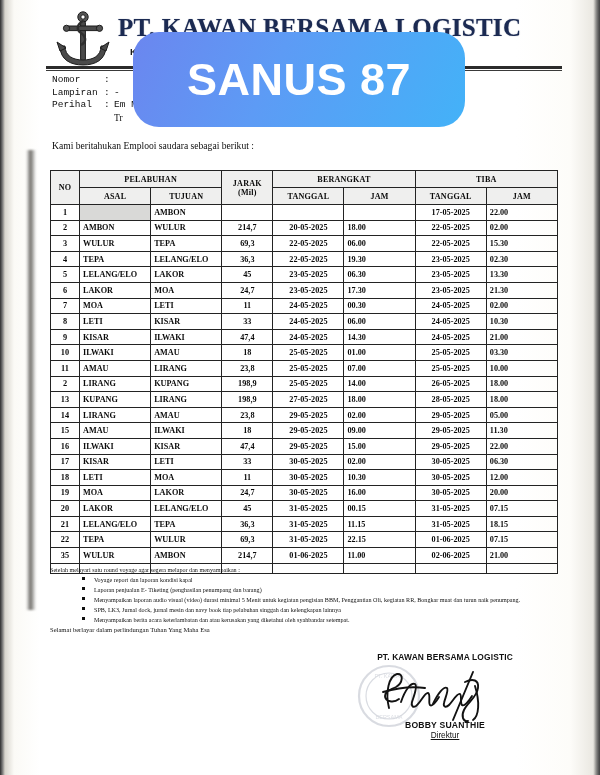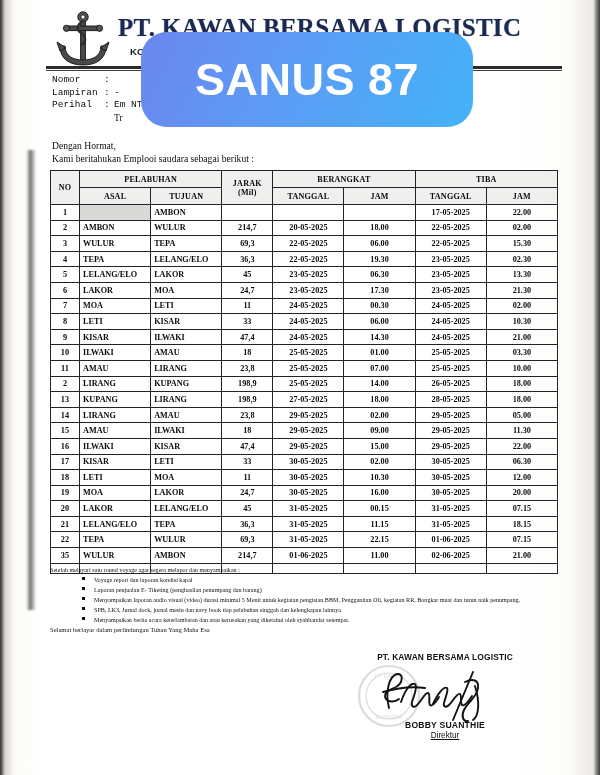--- a/index.html
+++ b/index.html
@@ -82,21 +82,21 @@
     font-size:8.1px;
     letter-spacing:.2px;
     background:#efefee;
     height:16px;
   }
   td.no{text-align:center;width:22px;font-size:8.3px;}
   td.asal{width:104px;padding-left:6px;}
   td.tuj{width:112px;padding-left:6px;}
   td.jarak{text-align:center;width:44px;}
   td.tgl{text-align:center;width:62px;}
-  td.jam{text-align:center;width:42px;}
+  td.jam{width:42px;}
   td.shaded{background:#d9d9d7;}
   tr.blankrow td{height:9px;}
 
   
   .notes{position:absolute;left:50px;top:566px;width:512px;font-size:6.1px;color:#121212;line-height:8.4px;}
   .notes .head{margin-bottom:1.5px;}
   .notes ul{margin:0;padding-left:44px;list-style:none;}
   .notes li{position:relative;margin-bottom:1.6px;}
   .notes li .bul{position:absolute;left:-12px;top:1.5px;width:2.6px;height:2.6px;background:#111;}
   .notes .closing{margin-top:1.5px;font-size:6.6px;}
@@ -109,21 +109,21 @@
   .sigimg{position:absolute;left:0;top:0;width:200px;height:62px;}
   .signame{
     font-family:"Liberation Sans", sans-serif;
     font-size:8.6px;font-weight:bold;color:#111;
     letter-spacing:.2px;
   }
   .sigtitle{font-family:"Liberation Sans", sans-serif;font-size:8.2px;color:#111;margin-top:1px;text-decoration:underline;}
 
   
   .overlay{
-    position:absolute;left:141px;top:32px;width:332px;height:95px;
+    position:absolute;left:133px;top:32px;width:332px;height:95px;
     border-radius:26px;
     background:linear-gradient(115deg,#6b86ef 0%,#5d9bf5 42%,#43b2f8 100%);
     display:flex;align-items:center;justify-content:center;
   }
   .overlay span{
     font-family:"Liberation Sans", sans-serif;
     font-size:45px;font-weight:bold;color:#ffffff;letter-spacing:.5px;
   }
 </style>
 </head>
@@ -172,21 +172,20 @@
       </div>
       <div class="row">
         <span class="lbl">Perihal</span>
         <span class="col">:</span>
         <span class="val">Em                                                      NTARA 87</span>
       </div>
       <div class="cont">Tr</div>
     </div>
 
     <div class="greet">
-      <div>Dengan Hormat,</div>
       <div>Kami beritahukan Emplooi saudara sebagai berikut :</div>
     </div>
 
     <table class="sched">
       <thead>
         <tr>
           <th rowspan="2" style="width:22px">NO</th>
           <th colspan="2">PELABUHAN</th>
           <th rowspan="2" style="width:44px">
             <div>JARAK</div>

